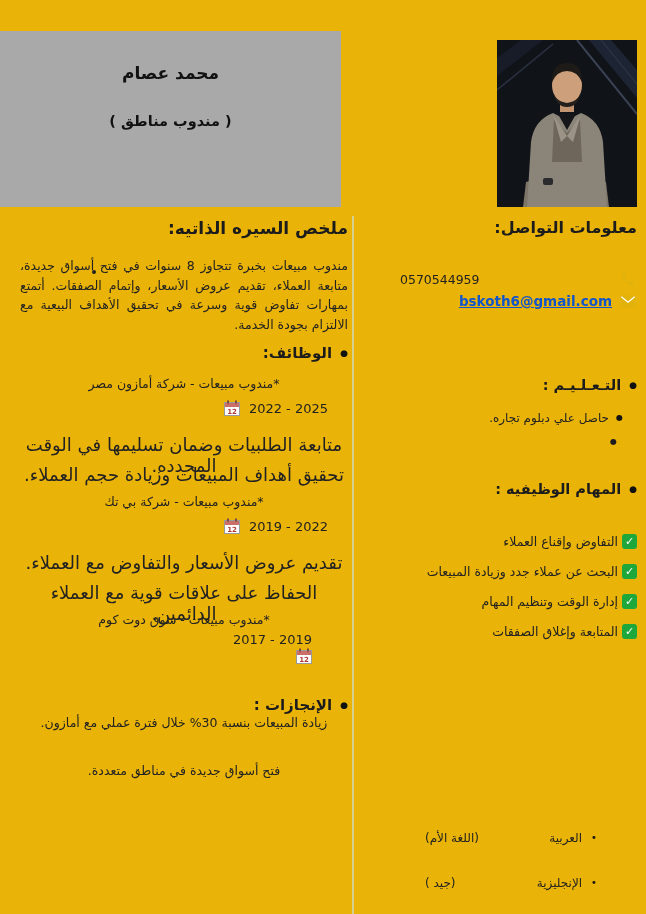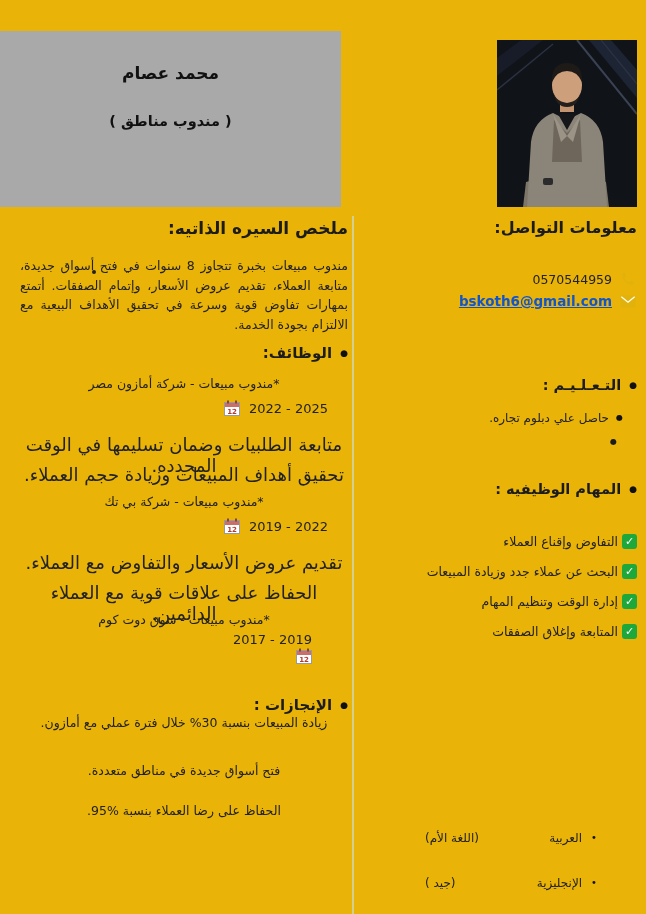--- a/index.html
+++ b/index.html
@@ -37,21 +37,21 @@
   .job-date.stacked .nums{display:block;}
   .job-date.stacked .cal-line{display:block;text-align:right;margin-top:1px;}
   .ach-head{top:478px;font-size:15px;}
   .ach{font-size:12.5px;line-height:17px;text-align:center;color:#222;}
   .ach-0{top:496px;padding:0 6px;}
   .ach-1{top:544px;} .ach-2{top:584px;}
   
   .sidebar{position:absolute;left:400px;top:218px;width:237px;height:696px;direction:rtl;}
   .c-head{top:0;font-size:16px;font-weight:bold;text-align:right;}
   .c-row{display:flex;align-items:center;gap:7px;font-size:12.5px;color:#222;}
-  .c-phone{top:52px;} .c-email{top:74px;} .c-addr{top:95px;}
+  .c-phone{top:52px;justify-content:space-between;} .c-email{top:74px;} .c-addr{top:95px;}
   .icon-box{width:18px;height:18px;display:flex;align-items:center;justify-content:center;flex:0 0 auto;}
   .email-link{color:#1155cc;text-decoration:underline;font-weight:bold;font-size:13.5px;direction:ltr;unicode-bidi:isolate;}
   .edu-head{top:158px;font-size:14.5px;}
   .edu-item{top:192px;display:flex;align-items:center;gap:7px;font-size:12px;color:#222;padding-right:14px;}
   .edu-empty{top:219px;padding-right:20px;font-size:8px;}
   .tasks-head{top:262px;font-size:14.5px;}
   .task{display:flex;align-items:center;gap:4px;font-size:12.5px;color:#222;}
   .t0{top:316px;} .t1{top:346px;} .t2{top:376px;} .t3{top:406px;}
   .check{width:15px;height:15px;background:#1ea83c;border-radius:3px;color:#fff;
          font-size:11px;font-weight:bold;display:flex;align-items:center;justify-content:center;flex:0 0 auto;}
@@ -150,21 +150,20 @@
         </svg>
       </span>
     </div>
 
     <div class="abs ach-head head-row">
       <span class="bullet b9">●</span>
       <span>الإنجازات :</span>
     </div>
     <div class="abs ach ach-0">زيادة المبيعات بنسبة 30% خلال فترة عملي مع أمازون.</div>
     <div class="abs ach ach-1">فتح أسواق جديدة في مناطق متعددة.</div>
-    <div class="abs ach ach-2">الحفاظ على رضا العملاء بنسبة %95.</div>
   </div>
 
   <div class="sidebar">
 
     <div class="abs c-head">معلومات التواصل:</div>
 
     <div class="abs c-row c-phone">
       <span class="icon-box">
         <svg width="16" height="16" viewBox="0 0 24 24">
           <path d="M6.62 10.79c1.44 2.83 3.76 5.14 6.59 6.59l2.2-2.21c.27-.27.67-.36 1.02-.24 1.12.37 2.33.57 3.57.57.55 0 1 .45 1 1V20c0 .55-.45 1-1 1-9.39 0-17-7.61-17-17 0-.55.45-1 1-1h3.5c.55 0 1 .45 1 1 0 1.25.2 2.45.57 3.57.11.35.03.74-.25 1.02l-2.2 2.2z" fill="#e2b20c"></path>

